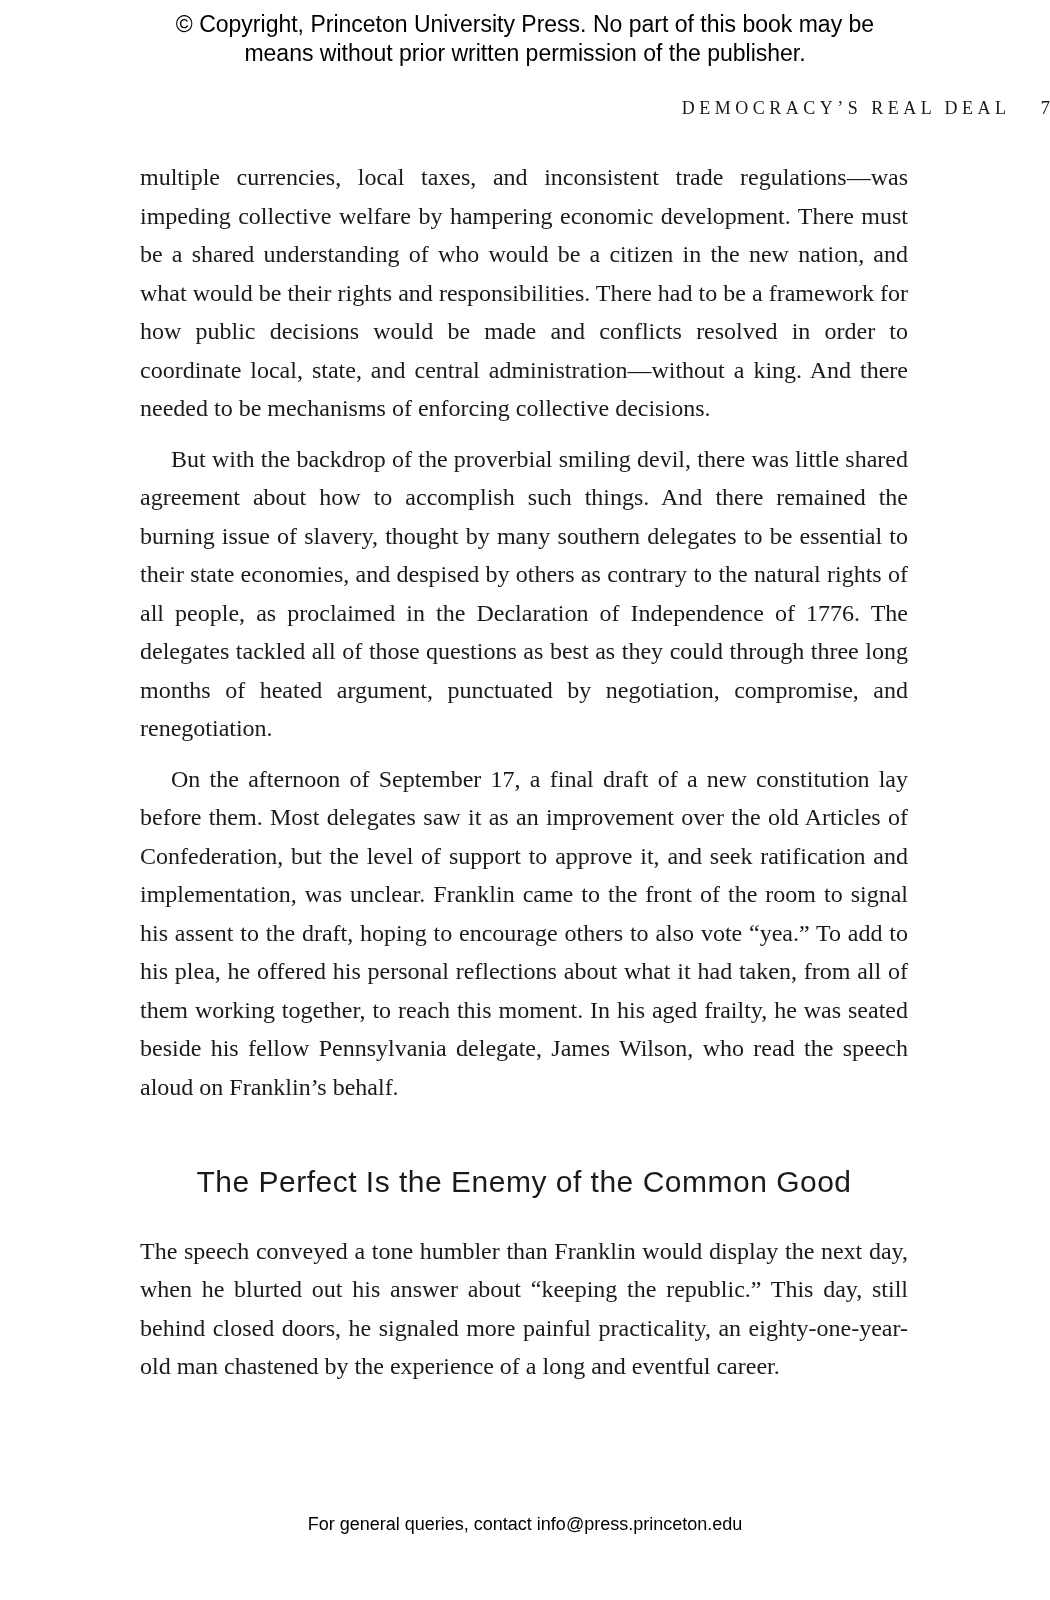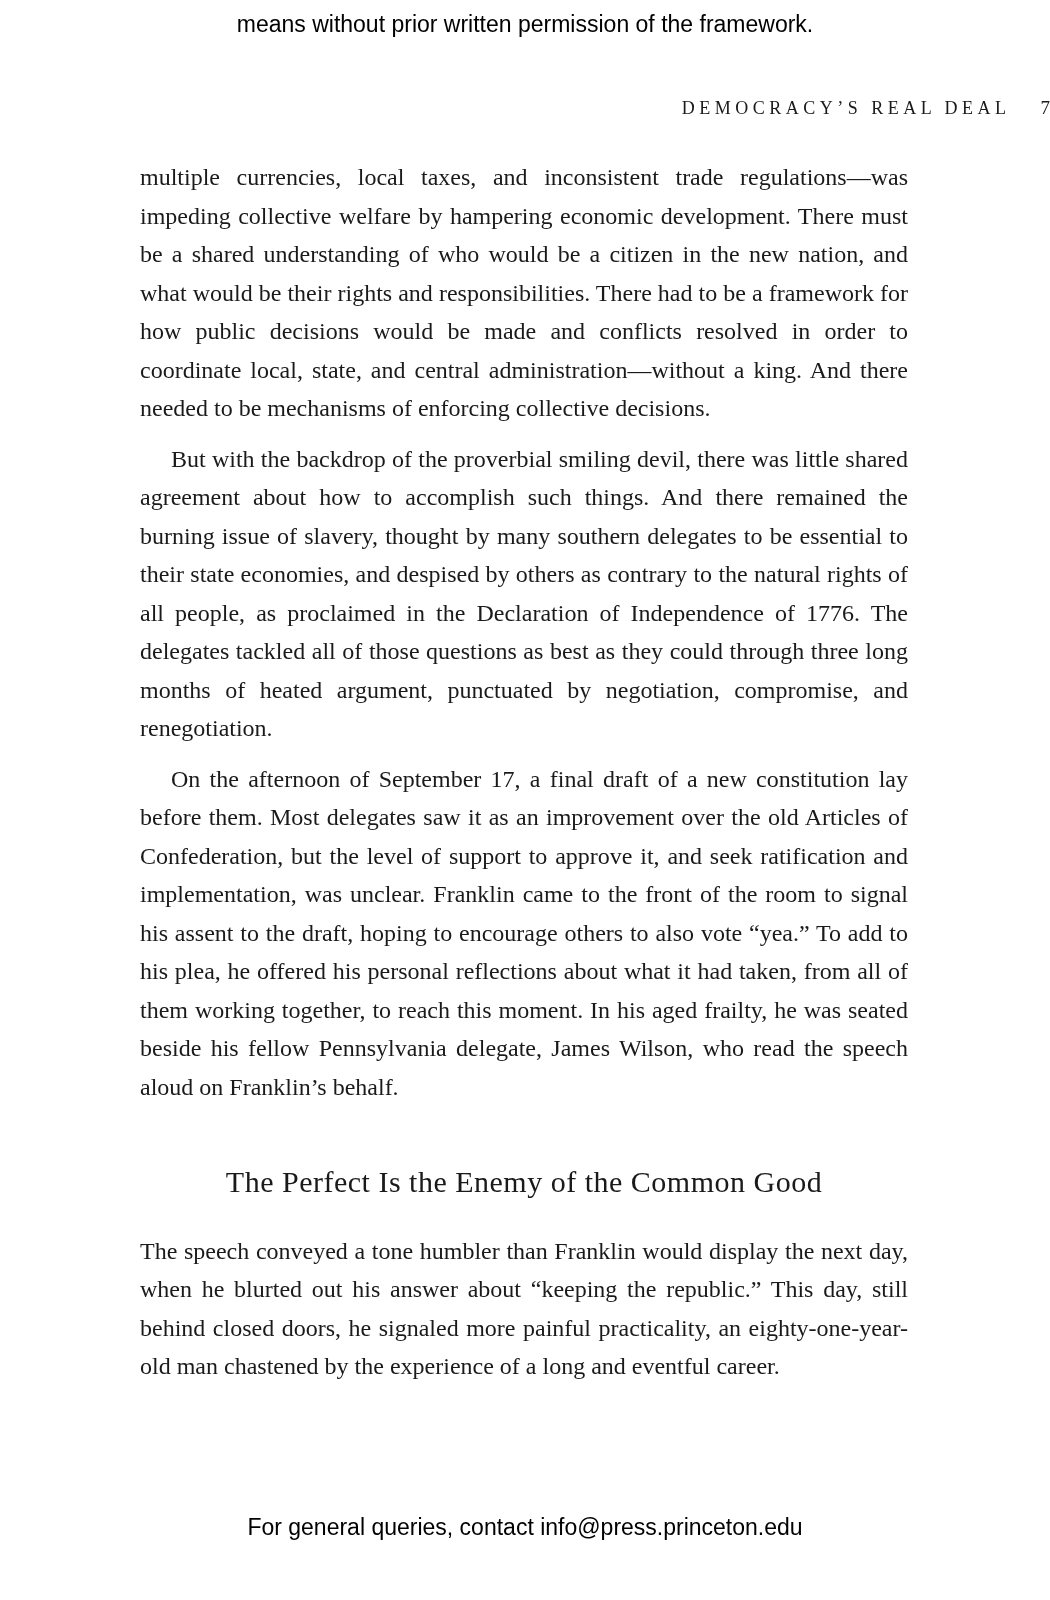--- a/index.html
+++ b/index.html
@@ -52,46 +52,47 @@
     color: #1a1a1a;
     text-align: justify;
   }
   .body-text p {
     margin: 12px;
   }
   .body-text p.indent {
     text-indent: 31px;
   }
   .section-heading {
-    font-family: Liberation Serif, serif;
+    font-family: Liberation Sans, sans-serif;
     font-size: 30px;
     font-weight: 400;
     letter-spacing: 0.5px;
     text-align: center;
     color: #1a1a1a;
     margin: 57px 0 30px 0;
   }
   .footer {
     position: absolute;
     top: 1514px;
     left: 0;
     width: 100%;
     text-align: center;
     font-family: "Liberation Sans", sans-serif;
-    font-size: 23px;
+    font-size: 18px;
     color: #000000;
   }
 </style>
 </head>
 <body>
 
 <div class="page">
 
   <div class="copyright">
-    <div>means without prior written permission of the framework.</div>
+    <div>© Copyright, Princeton University Press. No part of this book may be</div>
+    <div>means without prior written permission of the publisher.</div>
   </div>
 
   <div class="running-head">
     <span>DEMOCRACY’S REAL DEAL</span><span class="pagenum">7</span>
   </div>
 
   <div class="body-text">
     <p>multiple currencies, local taxes, and inconsistent trade regulations—was impeding collective welfare by hampering economic development. There must be a shared understanding of who would be a citizen in the new nation, and what would be their rights and responsibilities. There had to be a framework for how public decisions would be made and conflicts resolved in order to coordinate local, state, and central administration—without a king. And there needed to be mechanisms of enforcing collective decisions.</p>
     <p class="indent">But with the backdrop of the proverbial smiling devil, there was little shared agreement about how to accomplish such things. And there remained the burning issue of slavery, thought by many southern delegates to be essential to their state economies, and despised by others as contrary to the natural rights of all people, as proclaimed in the Declaration of Independence of 1776. The delegates tackled all of those questions as best as they could through three long months of heated argument, punctuated by negotiation, compromise, and renegotiation.</p>
     <p class="indent">On the afternoon of September 17, a final draft of a new constitution lay before them. Most delegates saw it as an improvement over the old Articles of Confederation, but the level of support to approve it, and seek ratification and implementation, was unclear. Franklin came to the front of the room to signal his assent to the draft, hoping to encourage others to also vote “yea.” To add to his plea, he offered his personal reflections about what it had taken, from all of them working together, to reach this moment. In his aged frailty, he was seated beside his fellow Pennsylvania delegate, James Wilson, who read the speech aloud on Franklin’s behalf.</p>

